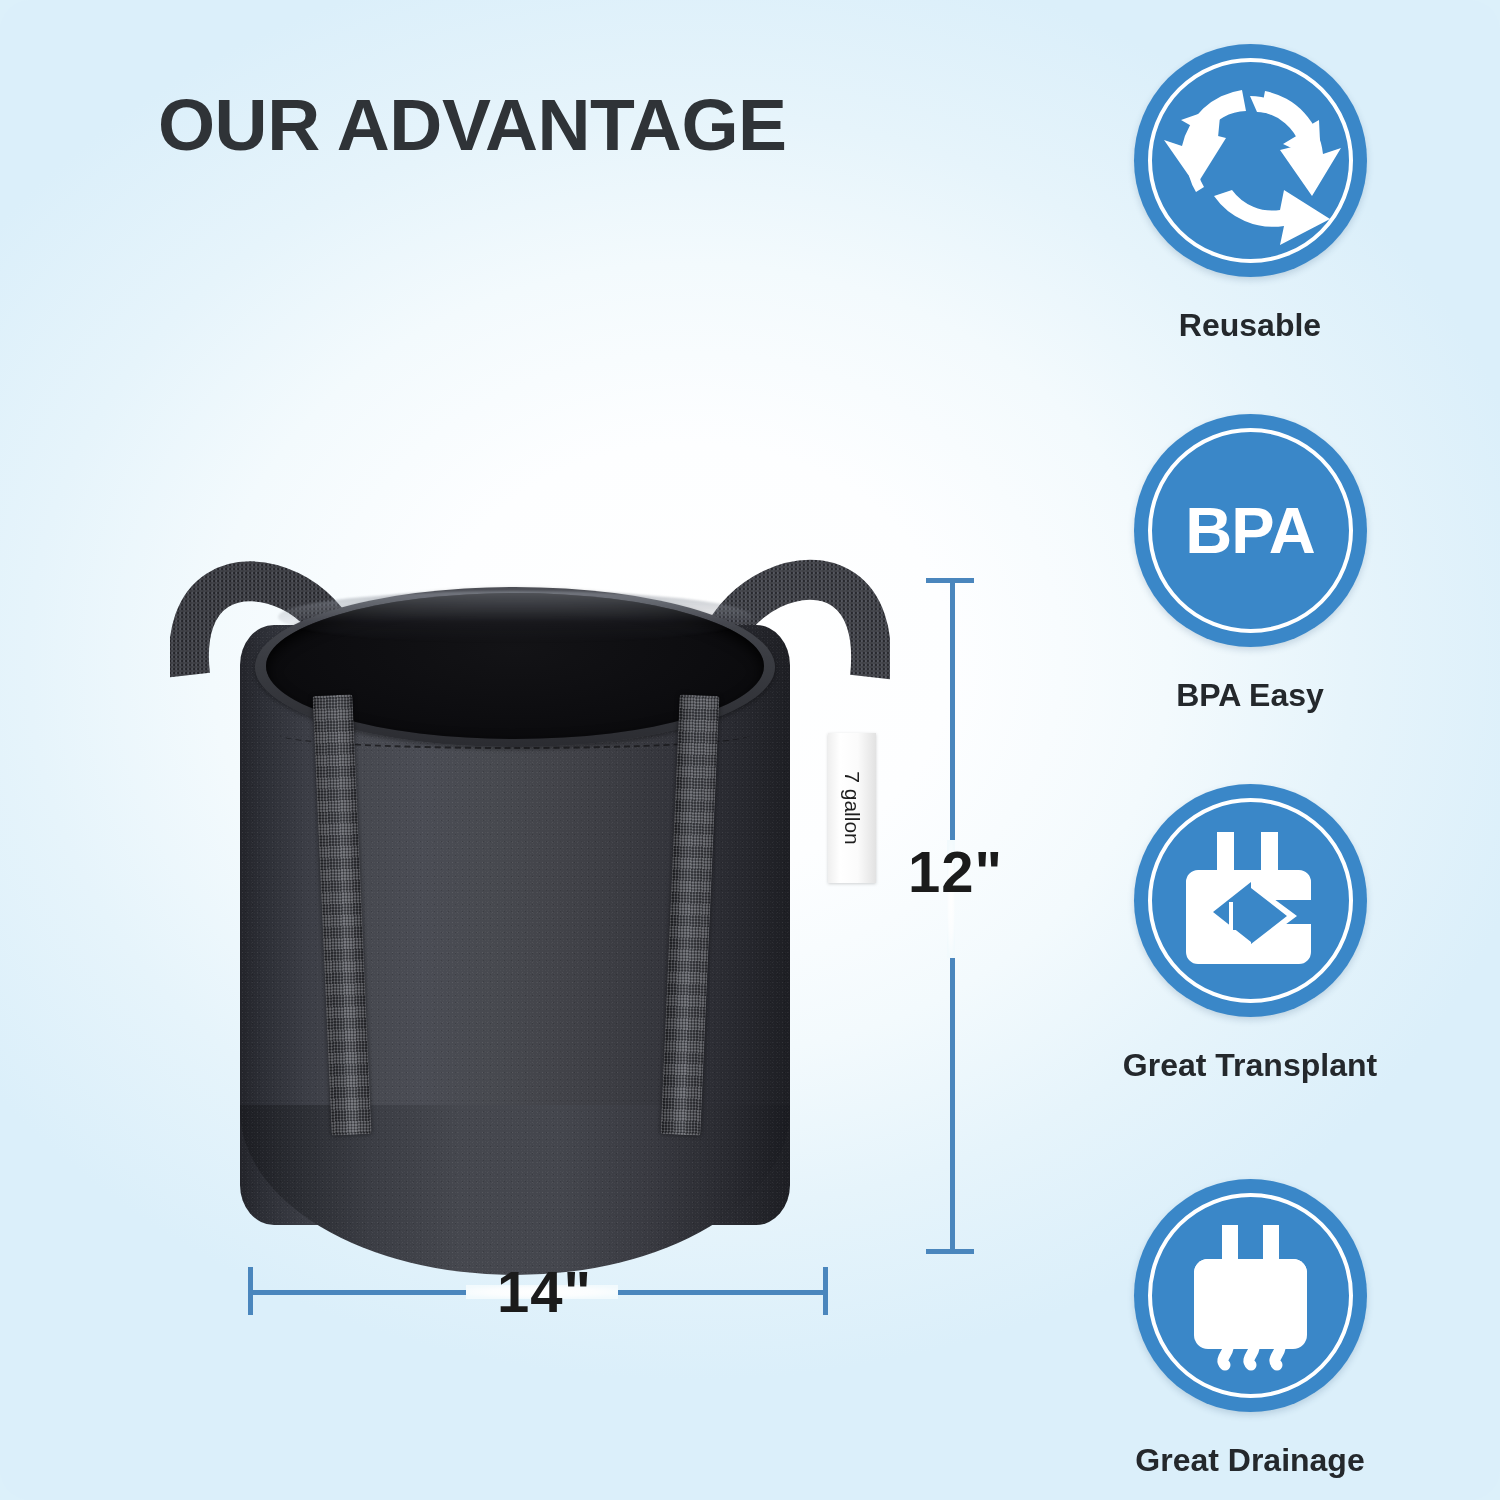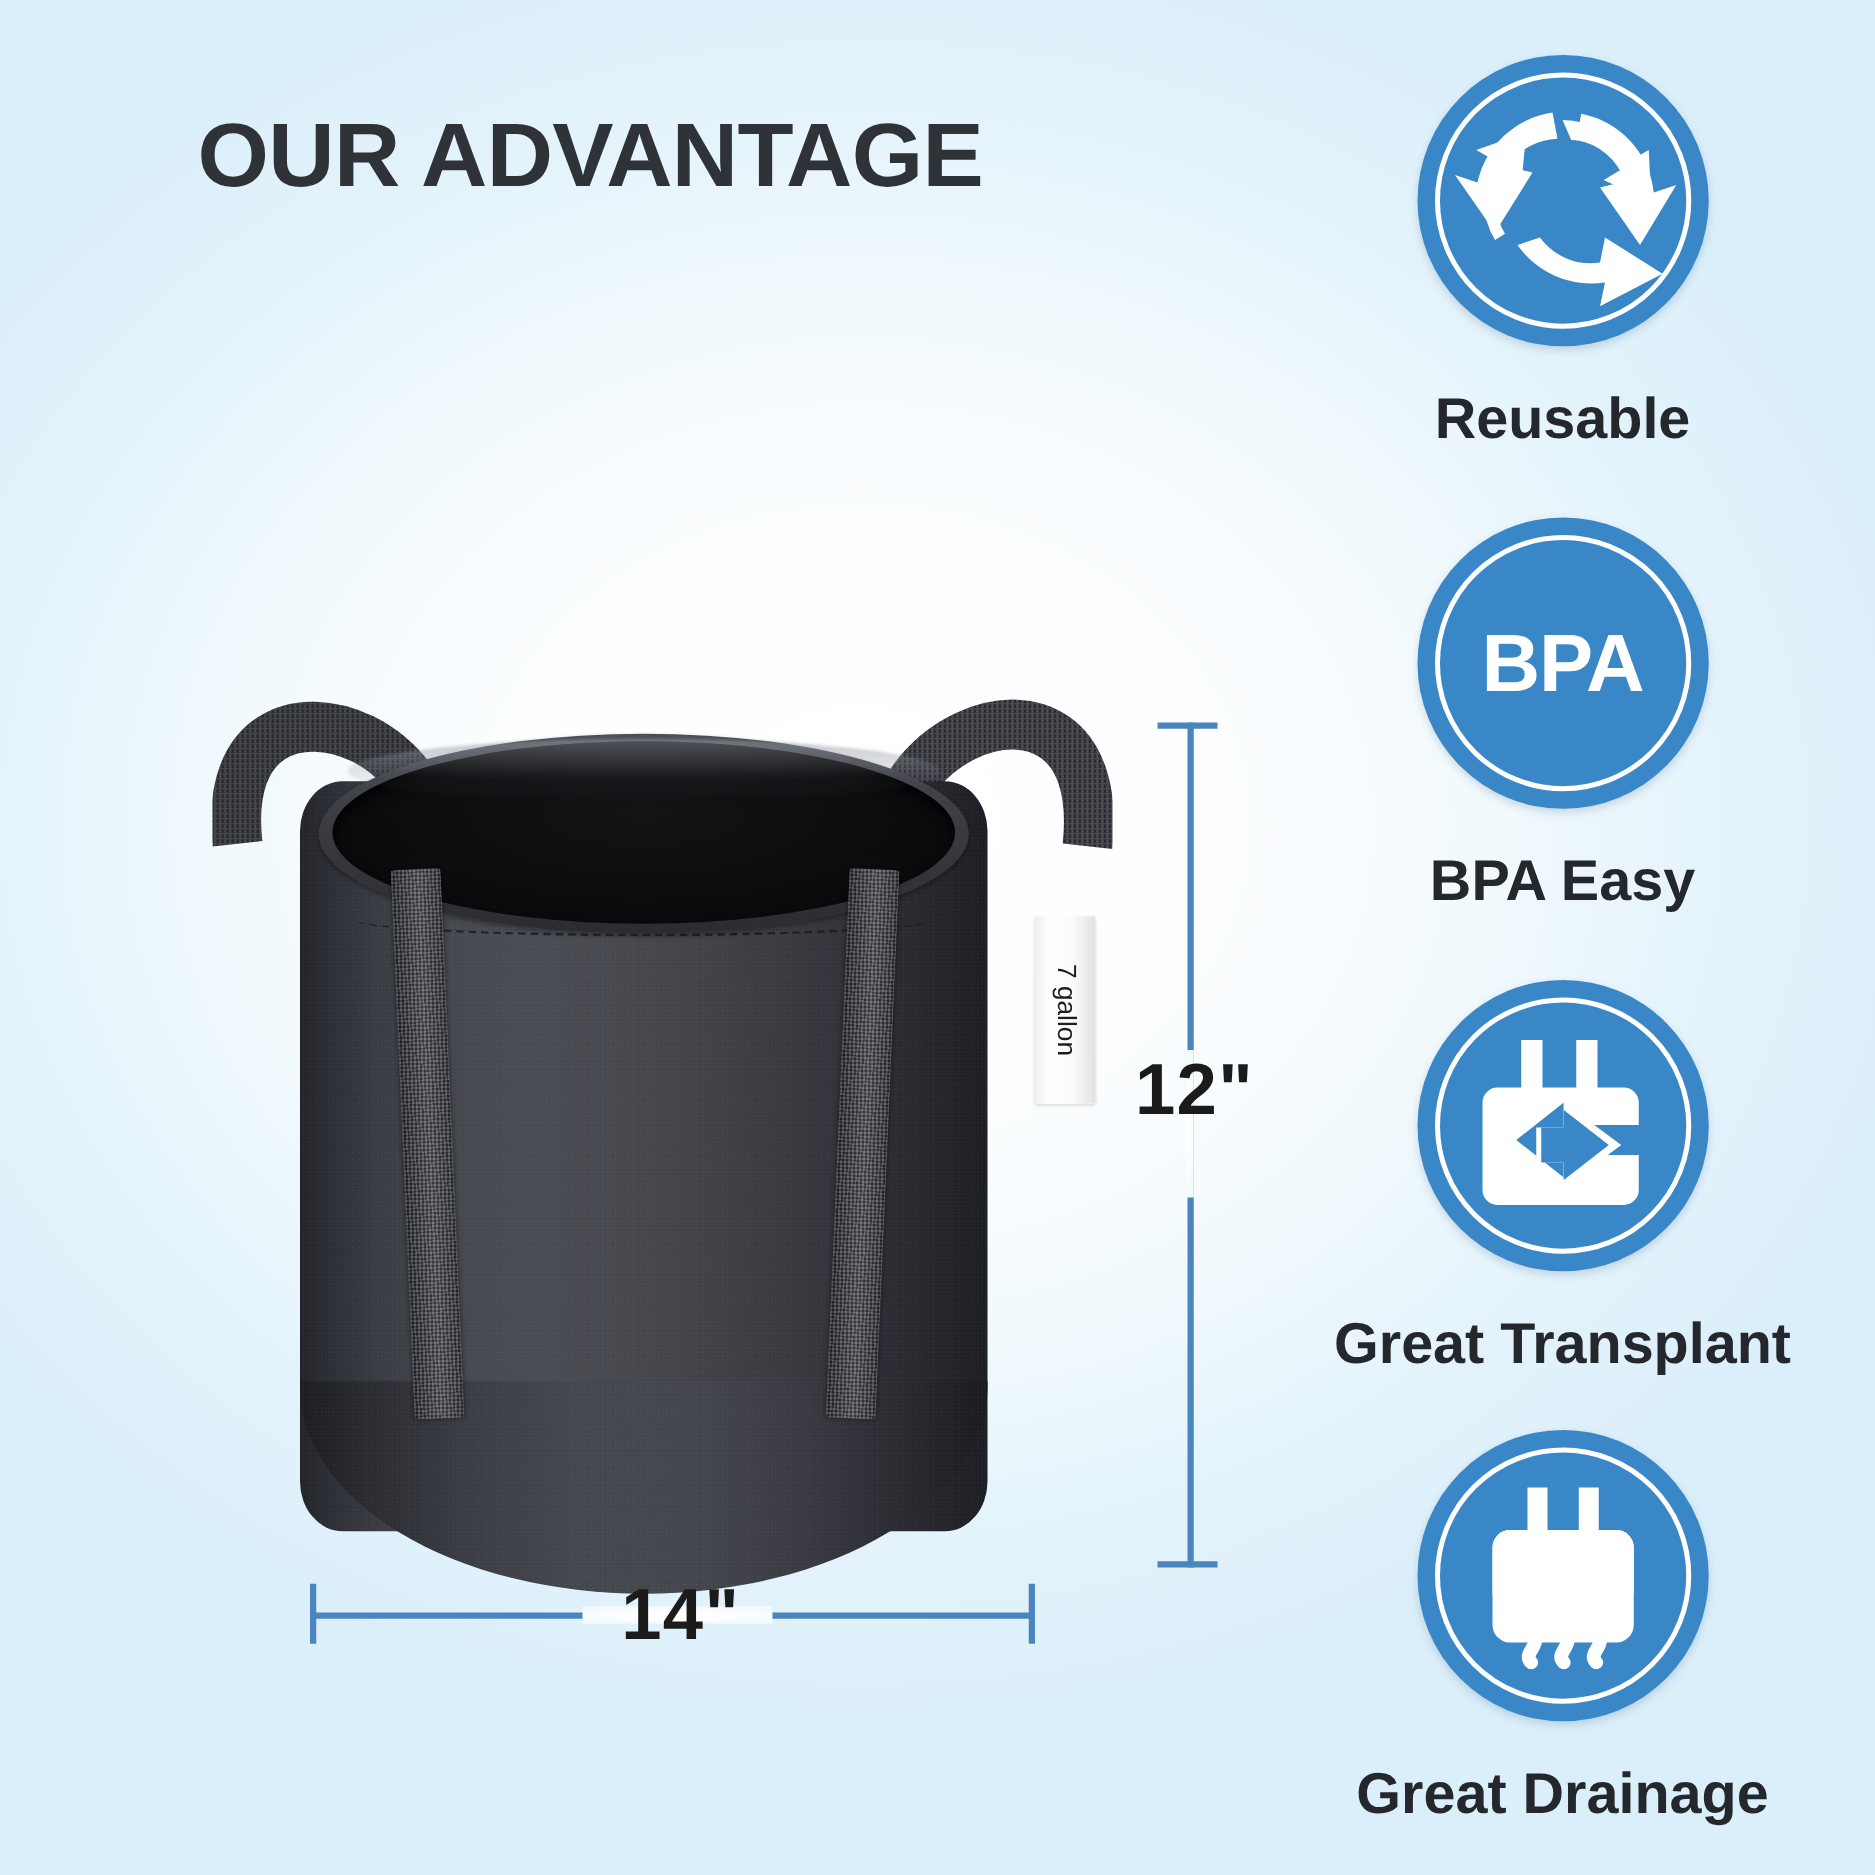--- a/index.html
+++ b/index.html
@@ -155,41 +155,41 @@
     font-size:58px;font-weight:bold;color:#1b1b1b;
     letter-spacing:1px;
   }
 
   
   #features{position:absolute;left:1015px;top:44px;width:470px;height:1430px;}
   .feature{position:absolute;left:0;width:470px;text-align:center;}
   .f0{top:0;}
   .f1{top:370px;}
   .f2{top:740px;}
-  .f3{top:1100px;}
+  .f3{top:1135px;}
 
   .badge{
     position:relative;margin:0 auto;width:233px;height:233px;border-radius:50%;
     background:#3a87c8;
     box-shadow:0 3px 7px rgba(40,80,120,.20);
   }
   .badge .ring{
     position:absolute;left:14px;top:14px;width:205px;height:205px;
     border-radius:50%;border:4px solid #ffffff;box-sizing:border-box;
   }
   .badge svg{position:absolute;left:0;top:0;width:233px;height:233px;}
   .badge .bpa-text{
     position:absolute;left:0;top:0;width:233px;height:233px;
     display:flex;align-items:center;justify-content:center;
     color:#fff;font-size:65px;font-weight:bold;letter-spacing:-1px;
     font-family:"Liberation Sans","DejaVu Sans",sans-serif;
   }
   .f-label{
     margin-top:30px;
-    font-size:46px;font-weight:bold;color:#24282c;
+    font-size:32px;font-weight:bold;color:#24282c;
     font-family:"Liberation Sans","DejaVu Sans",sans-serif;
     white-space:nowrap;
   }
 </style>
 </head>
 <body>
 
 <div id="stage">
 
   <div id="title">OUR ADVANTAGE</div>

